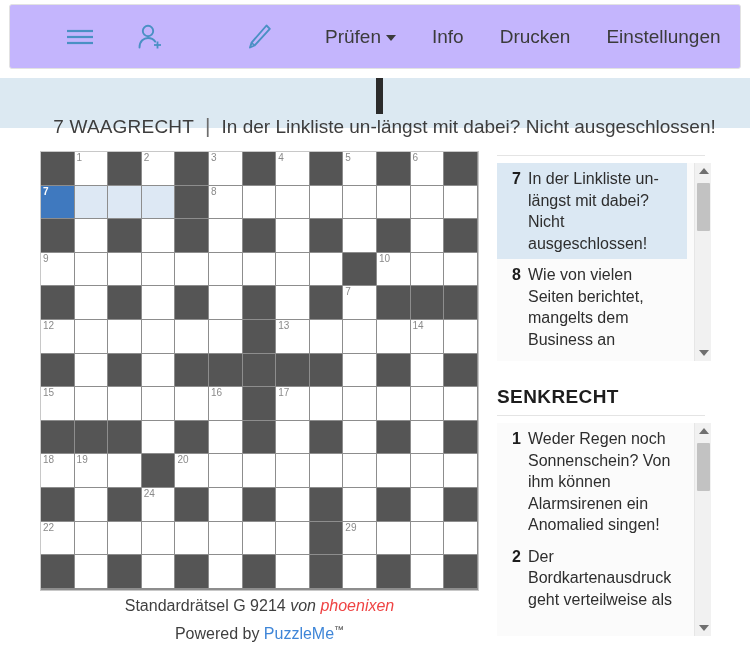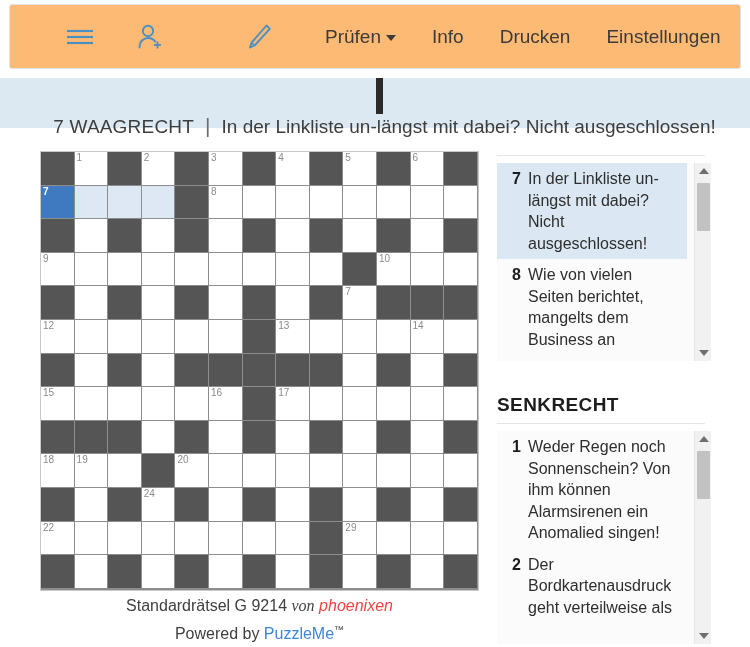--- a/index.html
+++ b/index.html
@@ -8,21 +8,21 @@
     width: 750px; height: 647px;
     background: #ffffff;
     font-family: "Liberation Sans", sans-serif;
     overflow: hidden;
   }
   #app { position: relative; width: 750px; height: 647px; background:#fff; }
 
   
   .toolbar {
     position: absolute; left: 9px; top: 4px; width: 732px; height: 65px;
-    background: #fdba74;
+    background: #c4b5fd;
     border: 1px solid #e2e2e2;
     border-radius: 3px;
     display: flex; align-items: center;
   }
   .tb-icon {
     display: flex; align-items: center; justify-content: center;
     color: #4a90c4;
     cursor: pointer;
   }
   .tb-hamburger { margin-left: 55px; }
@@ -98,21 +98,21 @@
     font-family: "Liberation Sans", sans-serif;
   }
   .cell.sel .num { color: #ffffff; font-weight: bold; }
 
   
   .footer {
     position: absolute; left: 40px; top: 595px; width: 439px;
     text-align: center;
   }
   .foot-line1 { font-size: 16px; color: #3f3f3f; line-height: 22px; }
-  .foot-line1 .ital { font-style: italic; font-family: Liberation Serif, serif; }
+  .foot-line1 .ital { font-style: italic; }
   .foot-line1 .lnk { font-style: italic; color: #ef4444; cursor: pointer; }
   .foot-line2 { font-size: 16px; color: #3f3f3f; line-height: 22px; margin-top: 2px; }
   .foot-line2 .lnk { color: #3f86d8; cursor: pointer; }
   .tm { font-size: 10px; vertical-align: super; }
 
   
   .panel { position: absolute; left: 497px; width: 214px; }
   .panel-head {
     font-size: 19px; font-weight: bold; color: #1d1d1d;
     letter-spacing: .4px;
@@ -159,21 +159,21 @@
     width:0;height:0;border-left:5px solid transparent;border-right:5px solid transparent;
     border-top:6px solid #6f6f6f;
   }
   .sb-thumb {
     position: absolute; left: 2px; width: 13px;
     background: #c2c2c2; border-radius: 1px;
   }
 
   #panel-across { top: 155px; }
   #panel-across .clue-list { height: 198px; }
-  #panel-down   { top: 394px; }
+  #panel-down   { top: 386px; }
   #panel-down   .clue-list { height: 213px; }
 </style>
 </head>
 <body>
 
 <div id="app">
 
   <div class="toolbar">
 
     <div class="tb-icon tb-hamburger">

